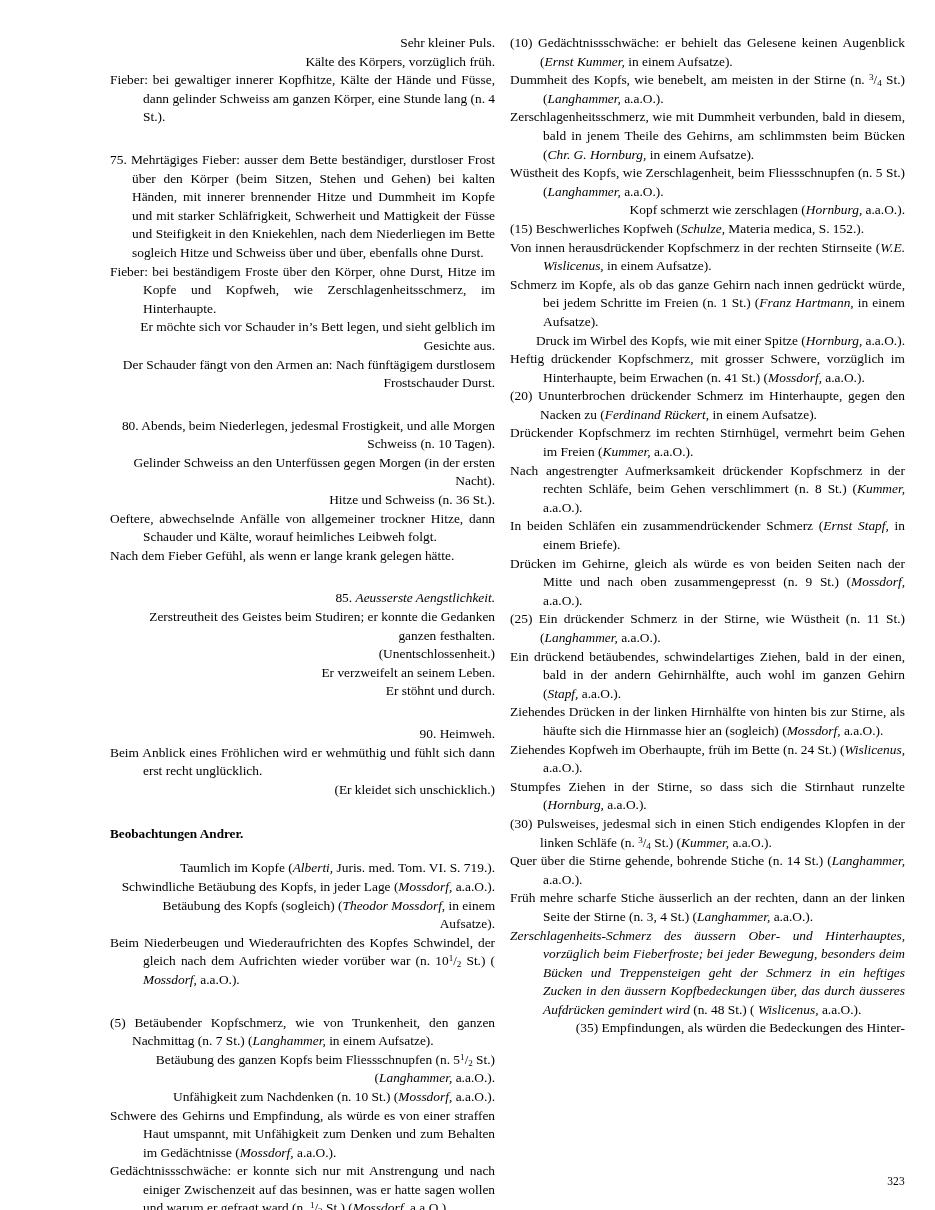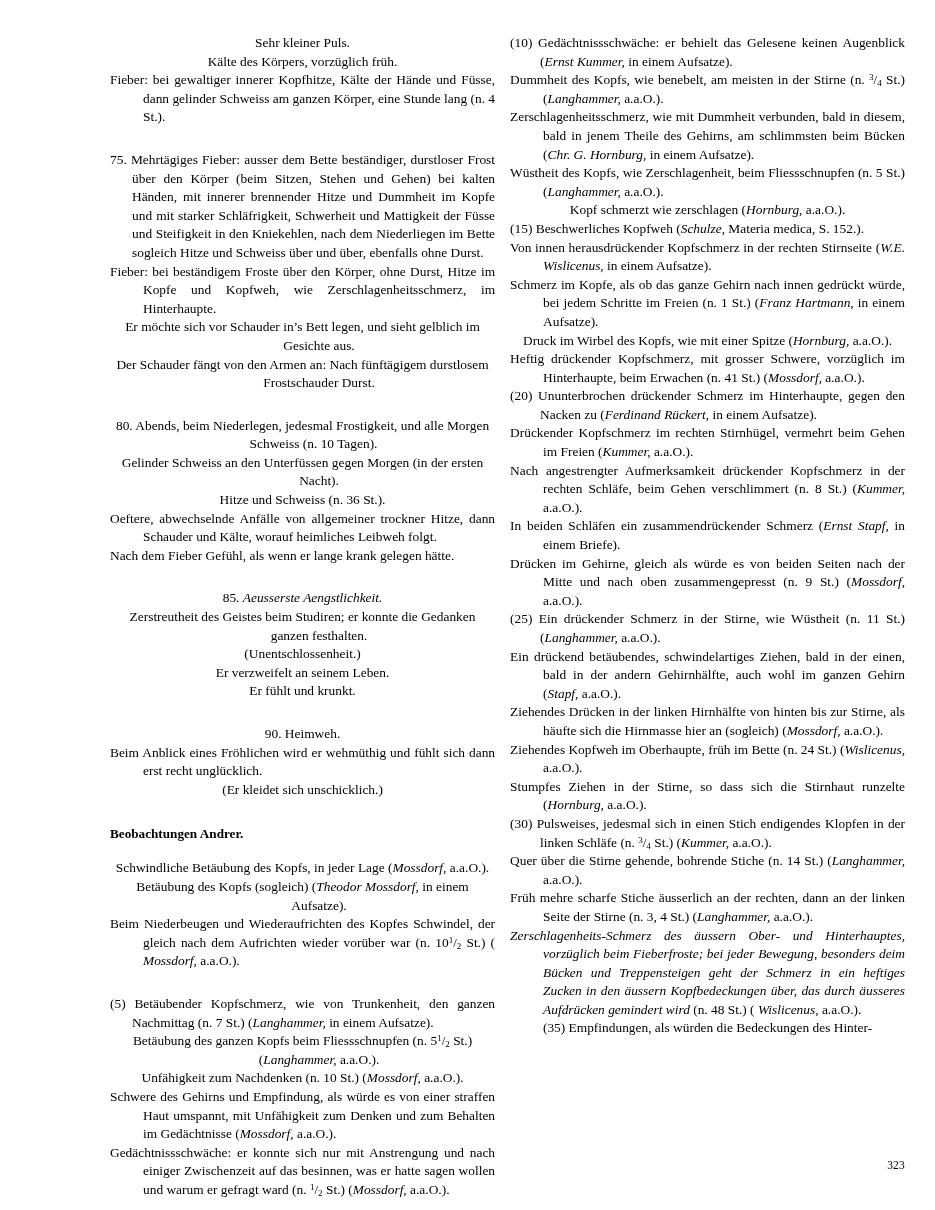--- a/index.html
+++ b/index.html
@@ -45,21 +45,21 @@
   .section-heading {
     font-weight: bold;
     font-size: 13.2px;
     margin: 26px 0 16px 0;
     line-height: 18px;
   }
 
   .folio {
     position: absolute;
     right: 30px;
-    bottom: 39px;
+    bottom: 23px;
     font-size: 11.5px;
     letter-spacing: 0.2px;
   }
 
   
   .frac { white-space: nowrap; }
   .frac sup {
     font-size: 0.68em;
     vertical-align: 0.42em;
     line-height: 0;
@@ -77,21 +77,21 @@
     line-height: 18.6px;
     text-align: justify;
     text-justify: inter-word;
     margin: 0;
     hyphens: none;
   }
   .hang1 { padding-left: 16px; text-indent: -16px; }
   .hang2 { padding-left: 33px; text-indent: -33px; }
   .hangnum { padding-left: 22px; text-indent: -22px; margin-top: 24px; }
   .hangnum3 { padding-left: 30px; text-indent: -30px; }
-  .nojust { text-align: center; }
+  .nojust { text-align: right; }
 </style>
 </head>
 <body>
 
 <div class="page">
 
   <div class="columns">
 
     <div class="col col-left">
       <div id="left-entries">
@@ -104,27 +104,28 @@
           <p class="para hang2 nojust">Der Schauder fängt von den Armen an: Nach fünftägigem durstlosem Frostschauder Durst.</p>
           <p class="para hangnum nojust">80. Abends, beim Niederlegen, jedesmal Frostigkeit, und alle Morgen Schweiss (n. 10 Tagen).</p>
           <p class="para hang2 nojust">Gelinder Schweiss an den Unterfüssen gegen Morgen (in der ersten Nacht).</p>
           <p class="para hang1 nojust">Hitze und Schweiss (n. 36 St.).</p>
           <p class="para hang2">Oeftere, abwechselnde Anfälle von allgemeiner trockner Hitze, dann Schauder und Kälte, worauf heimliches Leibweh folgt.</p>
           <p class="para hang2">Nach dem Fieber Gefühl, als wenn er lange krank gelegen hätte.</p>
           <p class="para hangnum nojust">85. <span class="it">Aeusserste Aengstlichkeit.</span></p>
           <p class="para hang2 nojust">Zerstreutheit des Geistes beim Studiren; er konnte die Gedanken ganzen festhalten.</p>
           <p class="para hang1 nojust">(Unentschlossenheit.)</p>
           <p class="para hang1 nojust">Er verzweifelt an seinem Leben.</p>
-          <p class="para hang1 nojust">Er fühlt und krunkt.</p>
+          <p class="para hang1 nojust">Er stöhnt und durch.</p>
           <p class="para hangnum nojust">90. Heimweh.</p>
           <p class="para hang2">Beim Anblick eines Fröhlichen wird er wehmüthig und fühlt sich dann erst recht unglücklich.</p>
           <p class="para hang1 nojust">(Er kleidet sich unschicklich.)</p>
         </div>
       <div class="section-heading">Beobachtungen Andrer.</div>
       <div id="left-entries-after">
+          <p class="para hang1 nojust">Taumlich im Kopfe (<span class="it">Alberti,</span> Juris. med. Tom. VI. S. 719.).</p>
           <p class="para hang2 nojust">Schwindliche Betäubung des Kopfs, in jeder Lage (<span class="it">Mossdorf,</span> a.a.O.).</p>
           <p class="para hang2 nojust">Betäubung des Kopfs (sogleich) (<span class="it">Theodor Mossdorf,</span> in einem Aufsatze).</p>
           <p class="para hang2">Beim Niederbeugen und Wiederaufrichten des Kopfes Schwindel, der gleich nach dem Aufrichten wieder vorüber war (n. 10<span class="frac"><sup>1</sup><span class="sl">/</span><sub>2</sub></span> St.) ( <span class="it">Mossdorf,</span> a.a.O.).</p>
           <p class="para hangnum">(5) Betäubender Kopfschmerz, wie von Trunkenheit, den ganzen Nachmittag (n. 7 St.) (<span class="it">Langhammer,</span> in einem Aufsatze).</p>
           <p class="para hang2 nojust">Betäubung des ganzen Kopfs beim Fliessschnupfen (n. 5<span class="frac"><sup>1</sup><span class="sl">/</span><sub>2</sub></span> St.) (<span class="it">Langhammer,</span> a.a.O.).</p>
           <p class="para hang1 nojust">Unfähigkeit zum Nachdenken (n. 10 St.) (<span class="it">Mossdorf,</span> a.a.O.).</p>
           <p class="para hang2">Schwere des Gehirns und Empfindung, als würde es von einer straffen Haut umspannt, mit Unfähigkeit zum Denken und zum Behalten im Gedächtnisse (<span class="it">Mossdorf,</span> a.a.O.).</p>
           <p class="para hang2">Gedächtnissschwäche: er konnte sich nur mit Anstrengung und nach einiger Zwischenzeit auf das besinnen, was er hatte sagen wollen und warum er gefragt ward (n. <span class="frac"><sup>1</sup><span class="sl">/</span><sub>2</sub></span> St.) (<span class="it">Mossdorf,</span> a.a.O.).</p>
         </div>
     </div>

